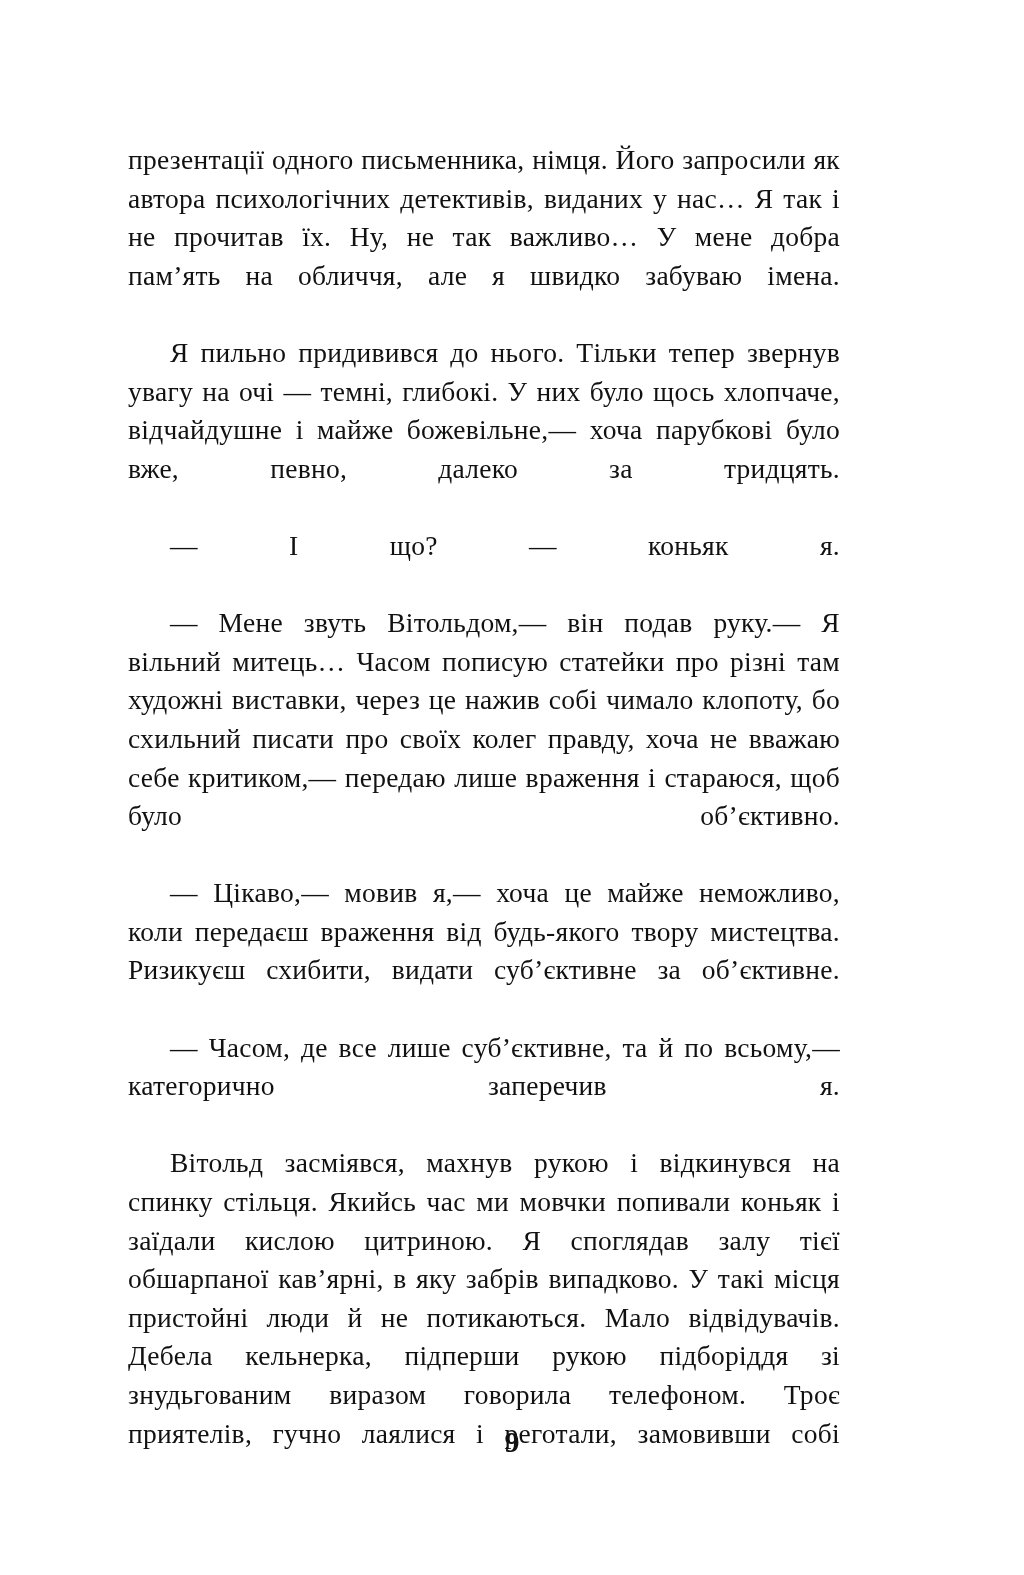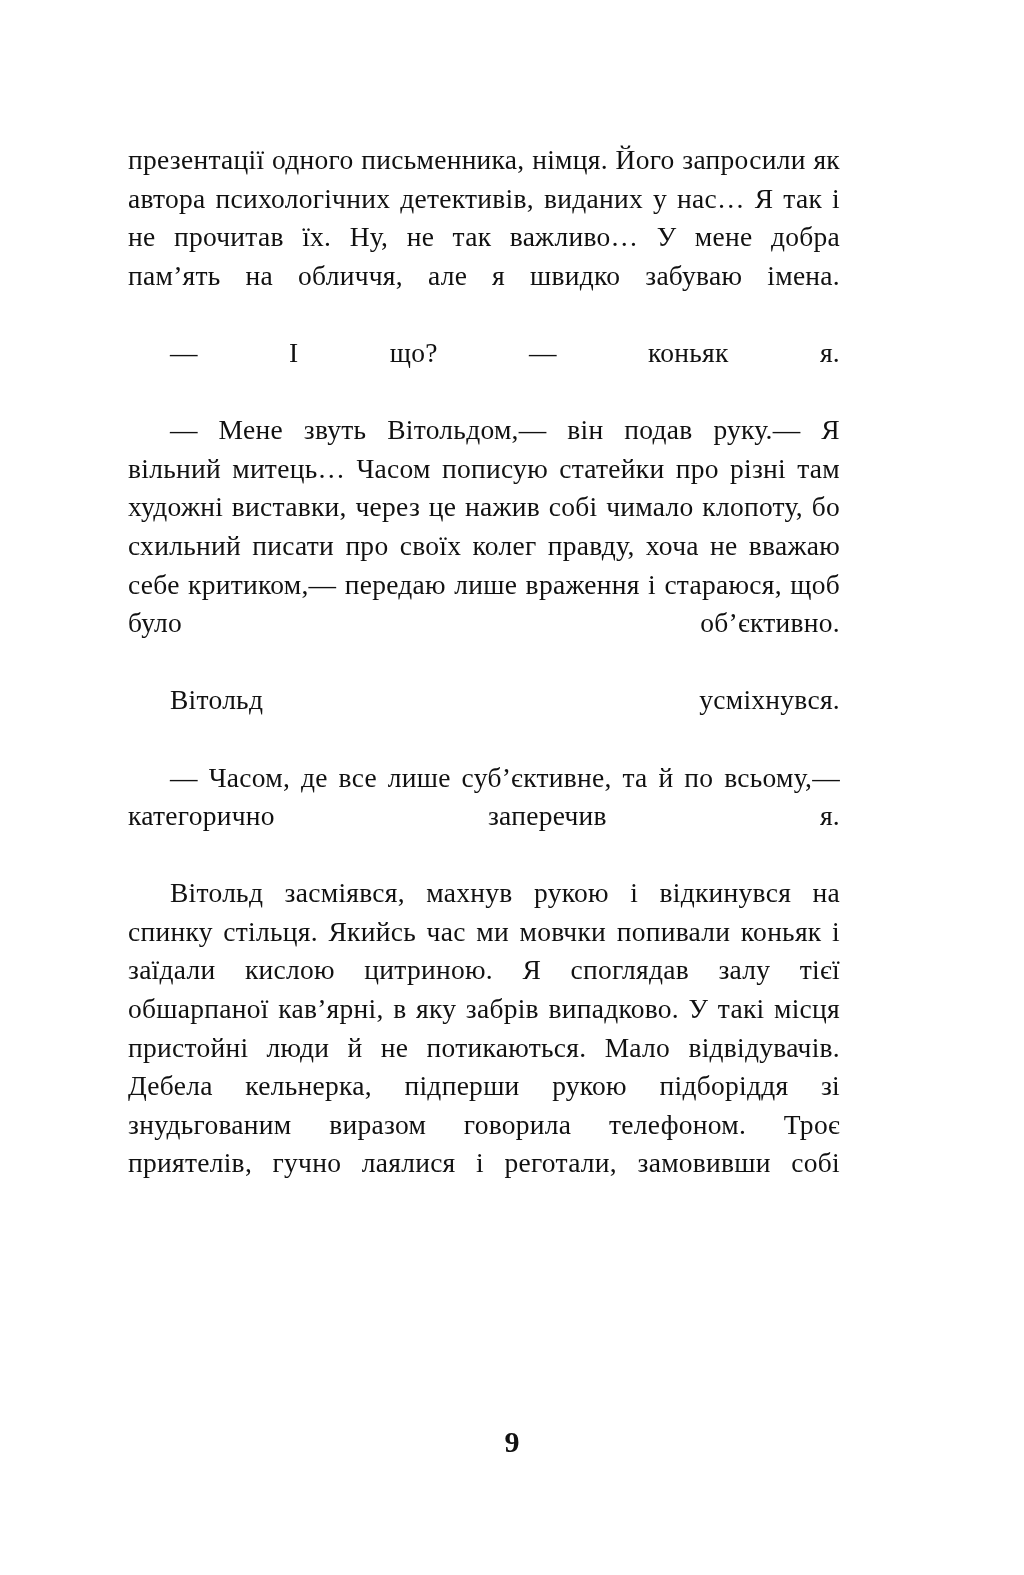--- a/index.html
+++ b/index.html
@@ -69,22 +69,23 @@
     font-family: "Liberation Serif", "DejaVu Serif", serif;
   }
 </style>
 </head>
 <body>
 
 <div class="page">
 
   <div class="text-block">
     <p class="para cont">презентації одного письменника, німця. Його запросили як автора психологічних детективів, виданих у нас… Я так і не прочитав їх. Ну, не так важливо…  У мене добра пам’ять на обличчя, але я швидко забуваю імена.</p>
+    <p class="para">Я пильно придивився до нього. Тільки тепер звернув увагу на очі — темні, глибокі. У них було щось хлопчаче, відчайдушне і майже божевільне,— хоча парубкові було вже, певно, далеко за тридцять.</p>
     <p class="para">— І що? — коньяк я.</p>
     <p class="para">— Мене звуть Вітольдом,— він подав руку.— Я вільний митець… Часом пописую статейки про різні там художні виставки, через це нажив собі чимало клопоту, бо схильний писати про своїх колег правду, хоча не вважаю себе критиком,— передаю лише враження і стараюся, щоб було об’єктивно.</p>
-    <p class="para">Вітольд усміхнувся.</p>
+    <p class="para">— Цікаво,— мовив я,— хоча це майже неможливо, коли передаєш враження від будь-якого твору мистецтва. Ризикуєш схибити, видати суб’єктивне за об’єктивне.</p>
     <p class="para">— Часом, де все лише суб’єктивне, та й по всьому,— категорично заперечив я.</p>
     <p class="para">Вітольд засміявся, махнув рукою і відкинувся на спинку стільця. Якийсь час ми мовчки попивали коньяк і заїдали кислою цитриною. Я споглядав залу тієї обшарпаної кав’ярні, в яку забрів випадково. У такі місця пристойні люди й не потикаються. Мало відвідувачів. Дебела кельнерка, підперши рукою підборіддя зі знудьгованим виразом говорила телефоном. Троє приятелів, гучно лаялися і реготали, замовивши собі</p>
   </div>
 
   <div class="page-number">9</div>
 
 </div>
 
 </body></html>

